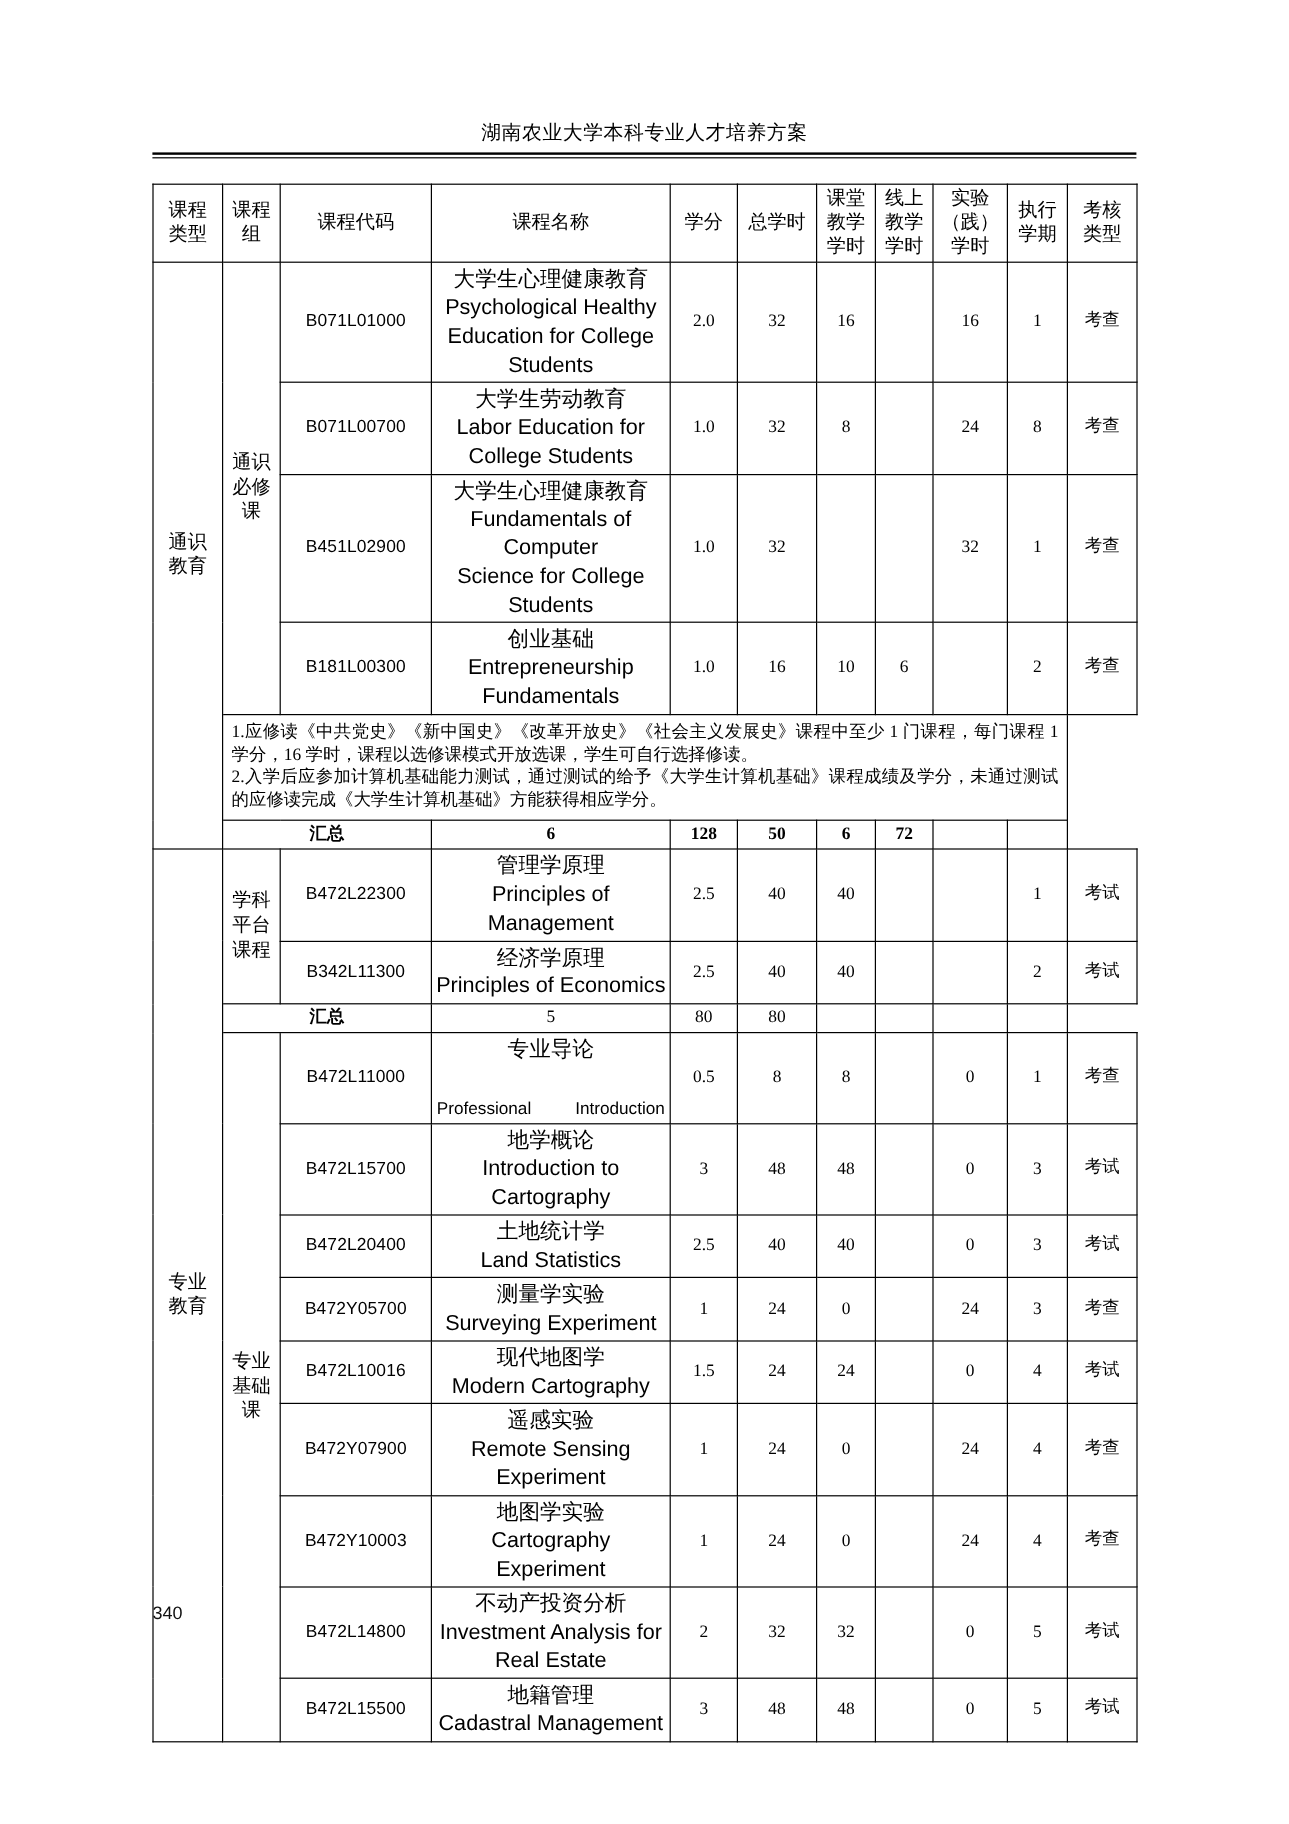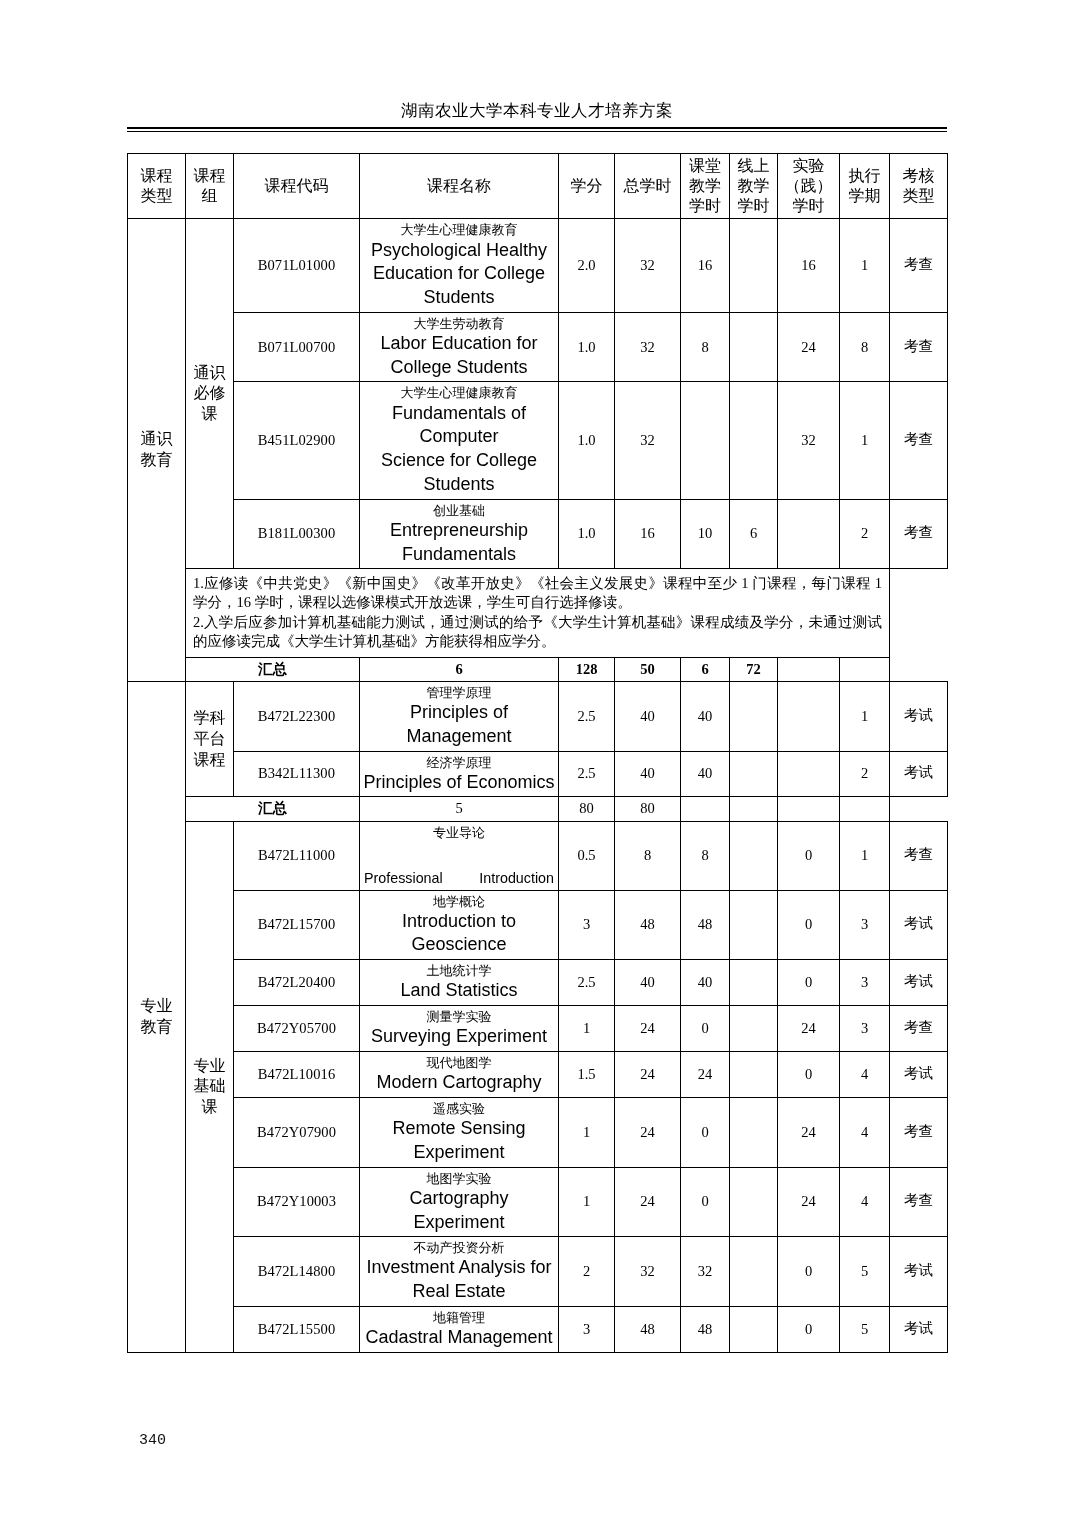--- a/index.html
+++ b/index.html
@@ -80,30 +80,30 @@
   
   .catlabel {
     font-size: 16px;
     line-height: 1.3;
   }
   .cname {
     line-height: 1.34;
   }
   .cname .zh {
     font-family: "Liberation Serif", "DejaVu Serif", serif;
-    font-size: 13px;
+    font-size: 18px;
     display: block;
   }
   .cname .en {
     font-family: "Liberation Sans", "DejaVu Sans", sans-serif;
     font-size: 18px;
     display: block;
   }
   .code {
-    font-family: Liberation Serif, serif;
+    font-family: Liberation Sans, sans-serif;
     font-size: 15.5px;
     letter-spacing: 0.1px;
   }
   .num {
     font-family: "Liberation Serif", "DejaVu Serif", serif;
     font-size: 15px;
   }
   .assess {
     font-family: Liberation Mono, monospace;
     font-size: 15px;
@@ -141,25 +141,24 @@
     text-align-last: justify;
     font-family: "Liberation Sans", "DejaVu Sans", sans-serif;
     font-size: 14.3px;
     padding: 0 2px;
     margin-top: 28px;
   }
   
   .page-number {
     position: absolute;
     left: 127px;
-    top: 1432px;
-    font-family: Liberation Mono, monospace;
+    top: 1336px;
+    font-family: Liberation Sans, sans-serif;
     font-size: 15px;
     color: #111;
-    margin-left: 12px;
   }
 </style>
 </head>
 <body>
 
 <div class="page">
 
   <div class="doc-header">湖南农业大学本科专业人才培养方案</div>
   <div class="header-rule"></div>
 
@@ -319,21 +318,21 @@
           <td class="num">8</td>
           <td class="num"></td>
           <td class="num">0</td>
           <td class="num">1</td>
           <td class="assess">考查</td>
         </tr>
         <tr>
           <td class="code">B472L15700</td>
           <td class="cname">
             <span class="zh">地学概论</span>
-            <span class="en">Introduction to Geoscience</span>
+            <span class="en">Introduction to Cartography</span>
           </td>
           <td class="num">3</td>
           <td class="num">48</td>
           <td class="num">48</td>
           <td class="num"></td>
           <td class="num">0</td>
           <td class="num">3</td>
           <td class="assess">考试</td>
         </tr>
         <tr>

